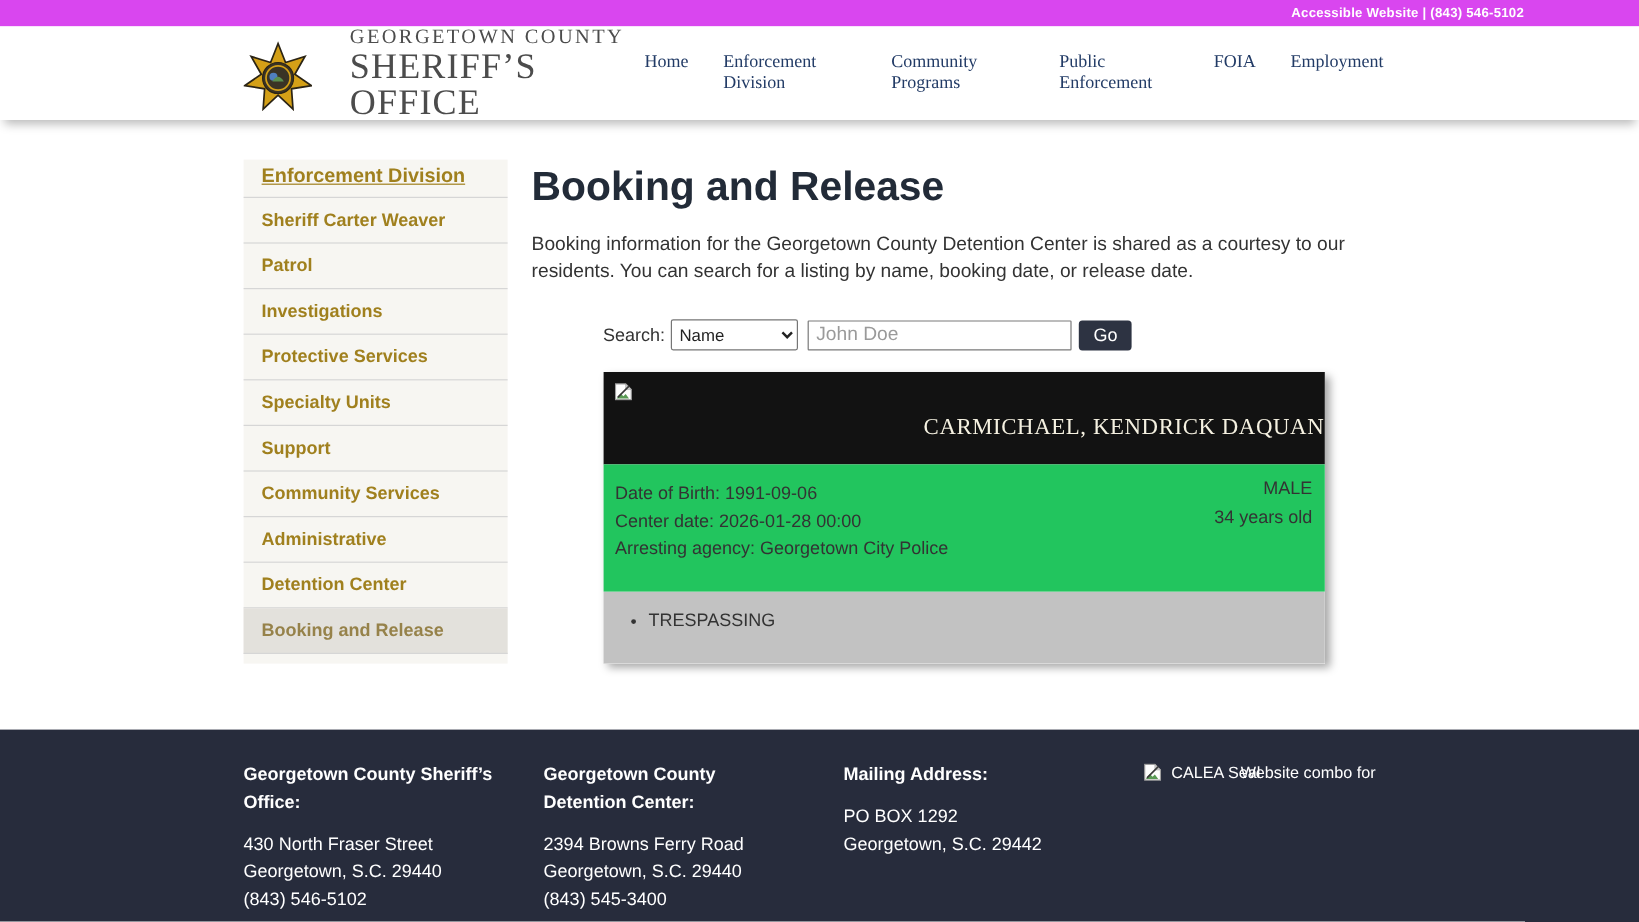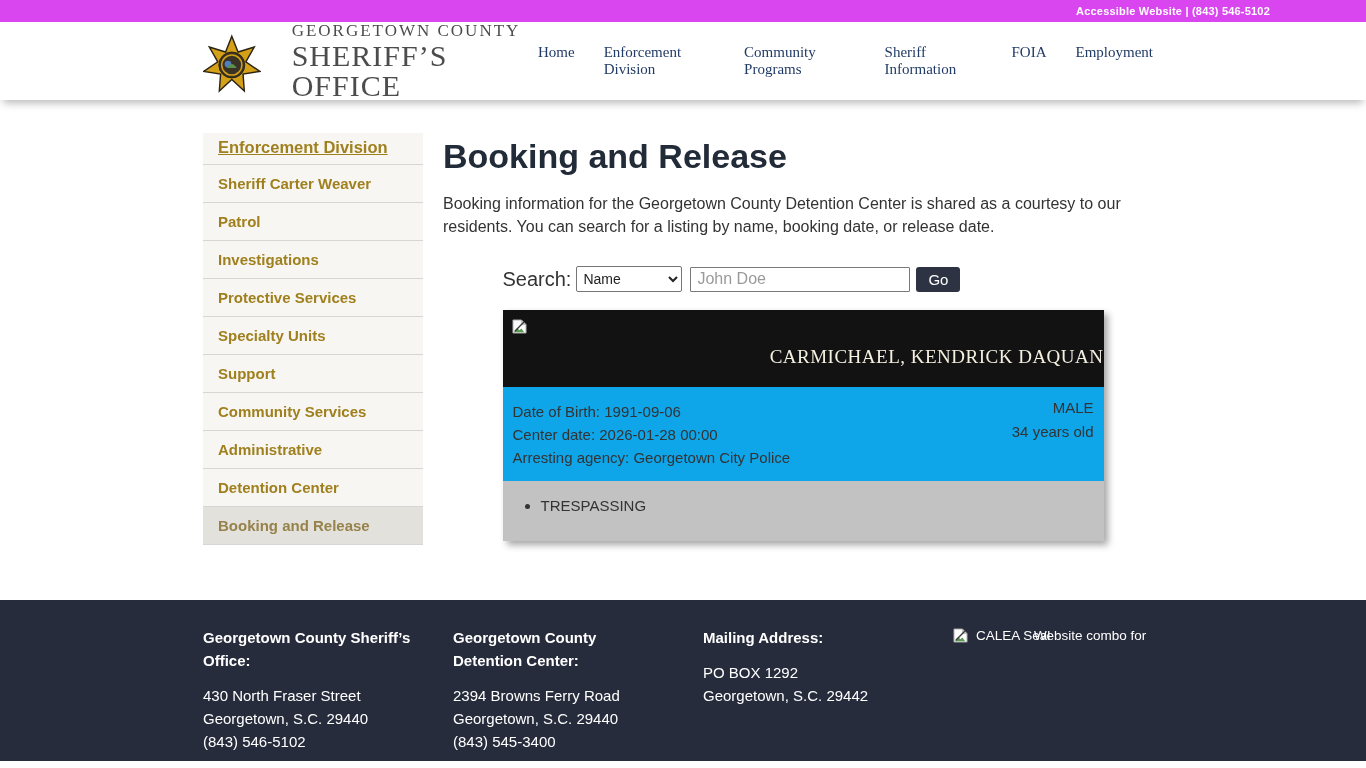--- a/index.html
+++ b/index.html
@@ -47,21 +47,21 @@
   .sidebar-head {
     font-size:16.5px; text-decoration:underline; padding:5px 15px 7px;
   }
   .sidebar-row.active { background:#e3e1dc; color:#96824a; }
   .main { width:720px; margin-left:20px; }
   .page-title { font-size:34px; font-weight:bold; color:#222b38; margin:4px 0 16px; }
   .intro { font-size:16px; line-height:23px; color:#333; max-width:700px; }
   
   .booking-wrap { width:601px; margin:28px auto 0; }
   .search-row { display:flex; align-items:center; margin-bottom:18px; }
-  .search-label { font-size:20px; color:#333; margin-right:5px; }
+  .search-label { font-size:15px; color:#333; margin-right:5px; }
   .search-select {
     width:106px; height:26px; font-size:14px; font-family:"Liberation Sans",sans-serif;
     border:1px solid #767676; border-radius:2px; background:#fff; color:#222;
     margin-right:8px; padding:0 2px;
   }
   .search-input {
     width:220px; height:25px; border:1px solid #7a7a7a; border-radius:1px;
     font-size:16px; padding:0 6px; color:#333;
   }
   .search-input::placeholder { color:#9a9a9a; }
@@ -71,21 +71,21 @@
   }
   
   .card { width:601px; box-shadow:4px 4px 7px rgba(0,0,0,0.35); }
   .card-header { position:relative; background:#121212; height:77px; }
   .broken-img { position:absolute; top:9px; left:9px; }
   .inmate-name {
     position:absolute; left:0; right:0; top:36px; text-align:right;
     font-family:"Liberation Serif", serif; font-size:19px; letter-spacing:0.5px;
     color:#f5f1e1;
   }
-  .card-details { position:relative; background:#0ea5e9; padding:13px 10px 10px; height:94px; }
+  .card-details { position:relative; background:#22c55e; padding:13px 10px 10px; height:106px; }
   .detail-line { font-size:15px; line-height:23px; color:#333; }
   .sex-age { position:absolute; top:9px; right:10px; text-align:right; }
   .sex-age div { font-size:15px; line-height:24px; color:#333; }
   .card-charges { background:#c2c2c2; padding:16px 0 27px; }
   .card-charges ul { margin-left:38px; }
   .card-charges li { font-size:15px; color:#333; }
   
   .footer-gap { height:55px; background:#fff; }
   .footer { background:#272c3c; height:161px; padding-top:26px; }
   .footer-inner { width:1000px; margin:0 auto 0 203px; display:flex; }
@@ -118,21 +118,21 @@
       </svg>
       <div class="logo-text">
         <div class="logo-line1">GEORGETOWN COUNTY</div>
         <div class="logo-line2">SHERIFF’S OFFICE</div>
       </div>
     </div>
     <div class="nav">
       <a>Home</a>
       <a>Enforcement Division</a>
       <a>Community Programs</a>
-      <a>Sheriff Information</a>
+      <a>Public Enforcement</a>
       <a>FOIA</a>
       <a>Employment</a>
     </div>
   </div>
 </div>
 
 <div class="content">
 
   <div class="sidebar">
     <div class="sidebar-row sidebar-head">Enforcement Division</div>

